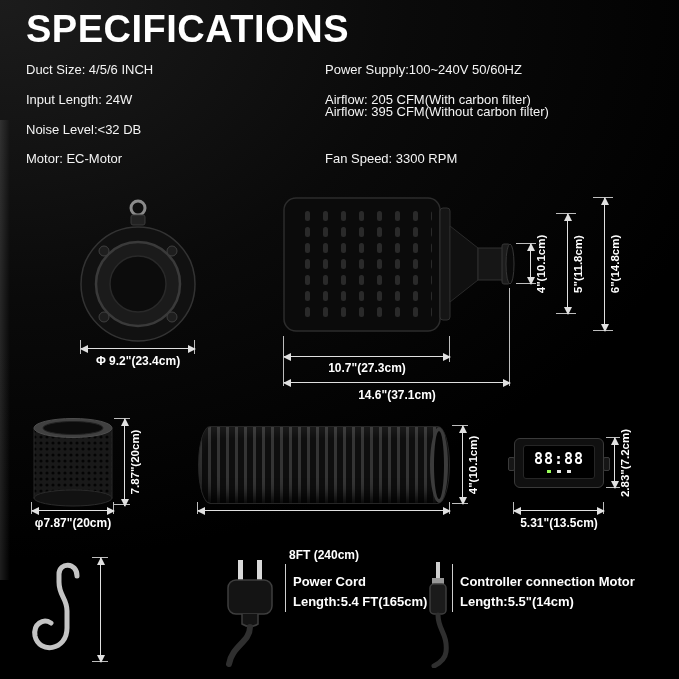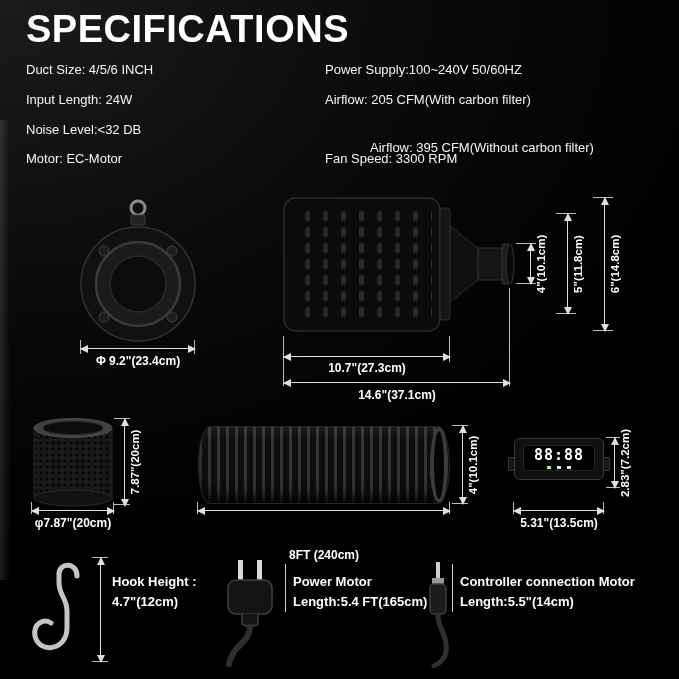--- a/index.html
+++ b/index.html
@@ -32,21 +32,21 @@
   .divider-v { position:absolute; width:1px; background:#cfcfcf; }
   .img { position:absolute; }
   
   .duct-tube { position:absolute; left:198px; top:426px; width:252px; height:78px;
       background: repeating-linear-gradient(90deg, #343434 0 3px, #0e0e0e 3px 9px);
       border-radius:12px / 39px; border:1px solid #262626;
       box-shadow: inset 0 10px 14px -6px rgba(255,255,255,0.08), inset 0 -14px 16px -8px #000; }
   .duct-cap { position:absolute; left:430px; top:427px; width:18px; height:76px;
       border-radius:50%; border:4px solid #3c3c3c; background:#050505; }
   
-  .controller { position:absolute; left:514px; top:438px; width:90px; height:42px;
+  .controller { position:absolute; left:514px; top:438px; width:90px; height:50px;
       background:#101010; border:1px solid #3a3a3a; border-radius:6px;padding-left:32px; }
   .controller .ear { position:absolute; top:18px; width:7px; height:14px; background:#161616;
       border:1px solid #3a3a3a; border-radius:2px; }
   .controller .ear.l { left:-7px; } .controller .ear.r { right:-7px; }
   .controller .screen { position:absolute; left:8px; top:6px; right:8px; bottom:8px;
       background:#000; border:1px solid #262626; border-radius:3px;
       display:flex; flex-direction:column; align-items:center; justify-content:center; }
   .controller .digits { font-family:"DejaVu Sans Mono", monospace; font-size:15px; font-weight:bold;
       color:#fff; letter-spacing:1px; line-height:1; }
   .controller .leds { display:flex; gap:6px; margin-top:3px; }
@@ -60,21 +60,21 @@
 <div class="page">
 
   <div class="title">SPECIFICATIONS</div>
 
   <div class="spec" style="left:26px; top:62px;">Duct Size: 4/5/6 INCH</div>
   <div class="spec" style="left:26px; top:92px;">Input Length: 24W</div>
   <div class="spec" style="left:26px; top:122px;">Noise Level:&lt;32 DB</div>
   <div class="spec" style="left:26px; top:151px;">Motor: EC-Motor</div>
   <div class="spec" style="left:325px; top:62px;">Power Supply:100~240V 50/60HZ</div>
   <div class="spec" style="left:325px; top:92px;">Airflow: 205 CFM(With carbon filter)</div>
-  <div class="spec" style="left:325px; top:140px;margin-left:45px;">Airflow: 395 CFM(Without carbon filter)</div>
+  <div class="spec" style="left:325px; top:104px;">Airflow: 395 CFM(Without carbon filter)</div>
   <div class="spec" style="left:325px; top:151px;">Fan Speed: 3300 RPM</div>
 
   <svg class="img" style="left:72px; top:194px;" width="132" height="150" viewBox="0 0 132 150">
     <circle cx="66" cy="14" r="7" fill="none" stroke="#8a8a8a" stroke-width="3"></circle>
     <rect x="59" y="21" width="14" height="10" rx="2" fill="#222" stroke="#3a3a3a"></rect>
     <circle cx="66" cy="90" r="57" fill="#111" stroke="#333" stroke-width="1.5"></circle>
     <circle cx="66" cy="90" r="42" fill="#1b1b1b" stroke="#3a3a3a" stroke-width="2.5"></circle>
     <circle cx="66" cy="90" r="28" fill="#0c0c0c" stroke="#292929" stroke-width="1.5"></circle>
     <circle cx="32" cy="57" r="5" fill="#1e1e1e" stroke="#404040"></circle>
     <circle cx="100" cy="57" r="5" fill="#1e1e1e" stroke="#404040"></circle>
@@ -176,35 +176,31 @@
   <div class="tick-h" style="left:606px; top:487px; width:14px;"></div>
   <div class="dim-v" style="left:614px; top:438px; height:50px;"></div>
   <div class="vlabel" style="left:625px; top:463px;">2.83"(7.2cm)</div>
 
   <svg class="img" style="left:26px; top:556px;" width="62" height="112" viewBox="0 0 62 112">
     <path d="M 51 20 C 51 6 33 6 33 18 L 33 26 C 33 40 41 42 41 55 L 41 72 C 41 95 13 98 9 80 C 7 68 17 62 25 67" fill="none" stroke="#c4c4c4" stroke-width="5" stroke-linecap="round"></path>
   </svg>
   <div class="tick-h" style="left:92px; top:557px; width:16px;"></div>
   <div class="tick-h" style="left:92px; top:661px; width:16px;"></div>
   <div class="dim-v" style="left:100px; top:558px; height:104px;"></div>
-  <div class="caption" style="left:112px; top:572px;">
-    <div>Hook Height :</div>
-    <div>4.7"(12cm)</div>
-  </div>
 
   <svg class="img" style="left:222px; top:558px;" width="58" height="114" viewBox="0 0 58 114">
     <rect x="16" y="2" width="5" height="21" fill="#d9d9d9"></rect>
     <rect x="35" y="2" width="5" height="21" fill="#d9d9d9"></rect>
     <rect x="6" y="22" width="44" height="34" rx="8" fill="#141414" stroke="#3e3e3e" stroke-width="1.5"></rect>
     <path d="M 20 56 L 20 66 Q 28 71 36 66 L 36 56" fill="#141414" stroke="#3e3e3e" stroke-width="1.5"></path>
     <path d="M 28 69 C 28 84 10 88 7 106" fill="none" stroke="#2f2f2f" stroke-width="6" stroke-linecap="round"></path>
   </svg>
   <div class="divider-v" style="left:285px; top:564px; height:48px;"></div>
   <div class="caption" style="left:293px; top:572px;">
-    <div>Power Motor</div>
+    <div>Power Cord</div>
     <div>Length:5.4 FT(165cm)</div>
   </div>
 
   <svg class="img" style="left:420px; top:560px;" width="36" height="108" viewBox="0 0 36 108">
     <rect x="16" y="2" width="4" height="16" fill="#cfcfcf"></rect>
     <rect x="12" y="18" width="12" height="6" fill="#979797"></rect>
     <rect x="10" y="24" width="16" height="30" rx="4" fill="#1b1b1b" stroke="#3e3e3e" stroke-width="1.5"></rect>
     <path d="M 18 55 C 18 70 28 74 26 92 C 25 100 18 104 14 106" fill="none" stroke="#2f2f2f" stroke-width="5" stroke-linecap="round"></path>
   </svg>
   <div class="divider-v" style="left:452px; top:564px; height:48px;"></div>

